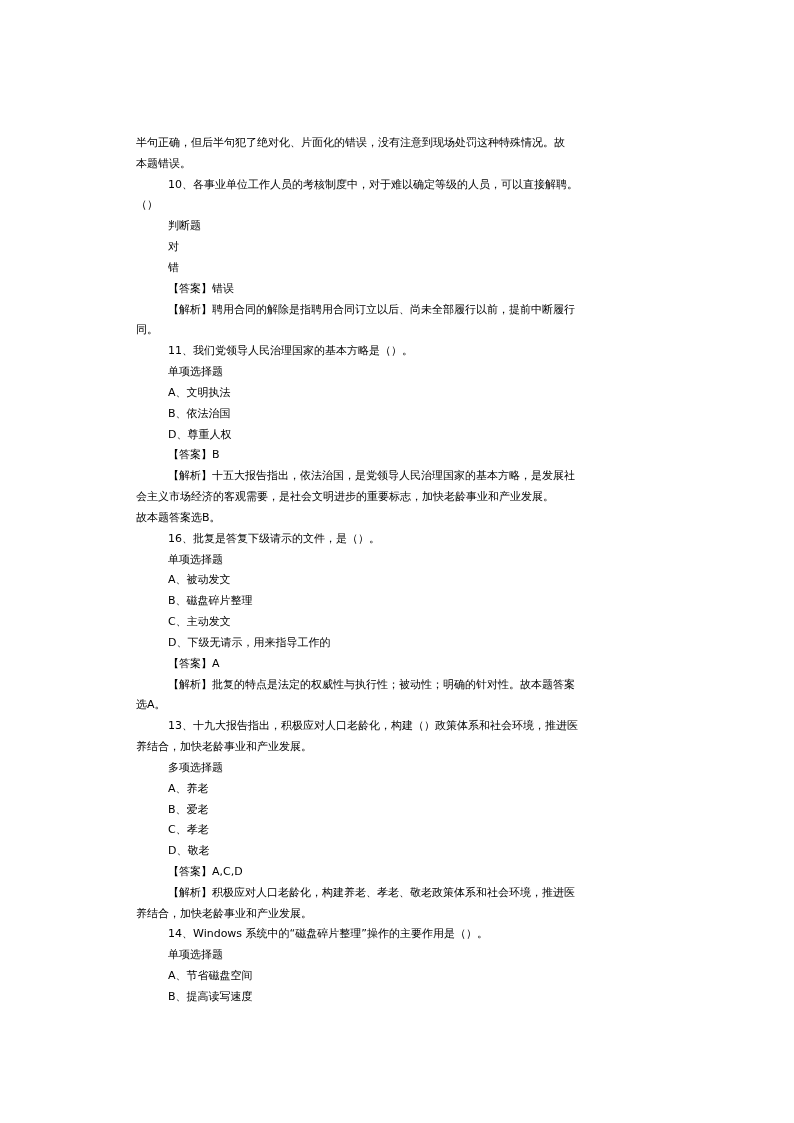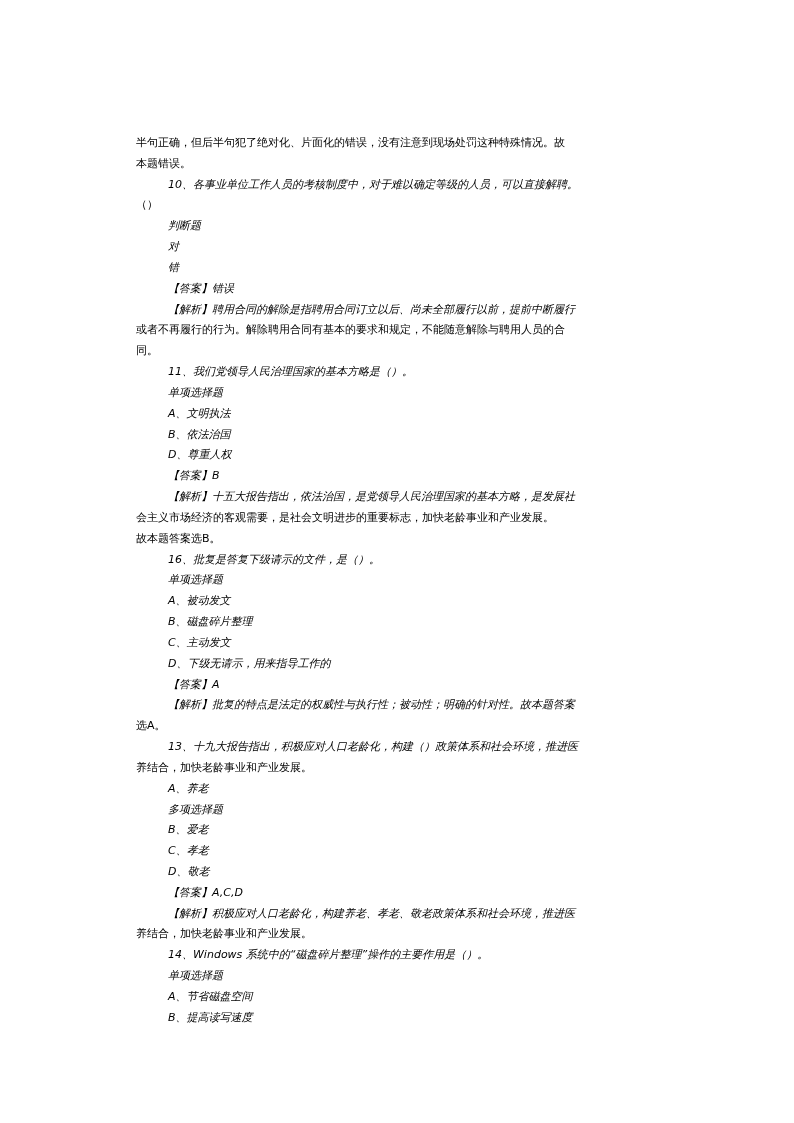--- a/index.html
+++ b/index.html
@@ -24,40 +24,38 @@
       line-height: 20.84px;
       margin-top: 40px;
     }
     .line {
       white-space: nowrap;
       height: 20.84px;
       overflow: visible;
     }
     .indent {
       padding-left: 32px;
-      font-style: italic;
     }
   </style>
 </head>
 <body>
 
 <div class="page">
 
   <div class="line">半句正确，但后半句犯了绝对化、片面化的错误，没有注意到现场处罚这种特殊情况。故</div>
   <div class="line">本题错误。</div>
 
   <div>
     <div class="line indent">10、各事业单位工作人员的考核制度中，对于难以确定等级的人员，可以直接解聘。</div>
     <div class="line">（）</div>
     <div class="line indent">判断题</div>
     <div class="line indent">对</div>
     <div class="line indent">错</div>
     <div class="line indent">【答案】错误</div>
     <div class="line indent">【解析】聘用合同的解除是指聘用合同订立以后、尚未全部履行以前，提前中断履行</div>
-    <div class="line">或者不再履行的行为。解除聘用合同有基本的要求和规定，不能随意解除与聘用人员的合</div>
     <div class="line">同。</div>
   </div>
 
   <div>
     <div class="line indent">11、我们党领导人民治理国家的基本方略是（）。</div>
     <div class="line indent">单项选择题</div>
     <div class="line indent">A、文明执法</div>
     <div class="line indent">B、依法治国</div>
     <div class="line indent">D、尊重人权</div>
     <div class="line indent">【答案】B</div>
@@ -74,22 +72,22 @@
     <div class="line indent">C、主动发文</div>
     <div class="line indent">D、下级无请示，用来指导工作的</div>
     <div class="line indent">【答案】A</div>
     <div class="line indent">【解析】批复的特点是法定的权威性与执行性；被动性；明确的针对性。故本题答案</div>
     <div class="line">选A。</div>
   </div>
 
   <div>
     <div class="line indent">13、十九大报告指出，积极应对人口老龄化，构建（）政策体系和社会环境，推进医</div>
     <div class="line">养结合，加快老龄事业和产业发展。</div>
+    <div class="line indent">多项选择题</div>
     <div class="line indent">A、养老</div>
-    <div class="line indent">多项选择题</div>
     <div class="line indent">B、爱老</div>
     <div class="line indent">C、孝老</div>
     <div class="line indent">D、敬老</div>
     <div class="line indent">【答案】A,C,D</div>
     <div class="line indent">【解析】积极应对人口老龄化，构建养老、孝老、敬老政策体系和社会环境，推进医</div>
     <div class="line">养结合，加快老龄事业和产业发展。</div>
   </div>
 
   <div>
     <div class="line indent">14、Windows 系统中的“磁盘碎片整理”操作的主要作用是（）。</div>

